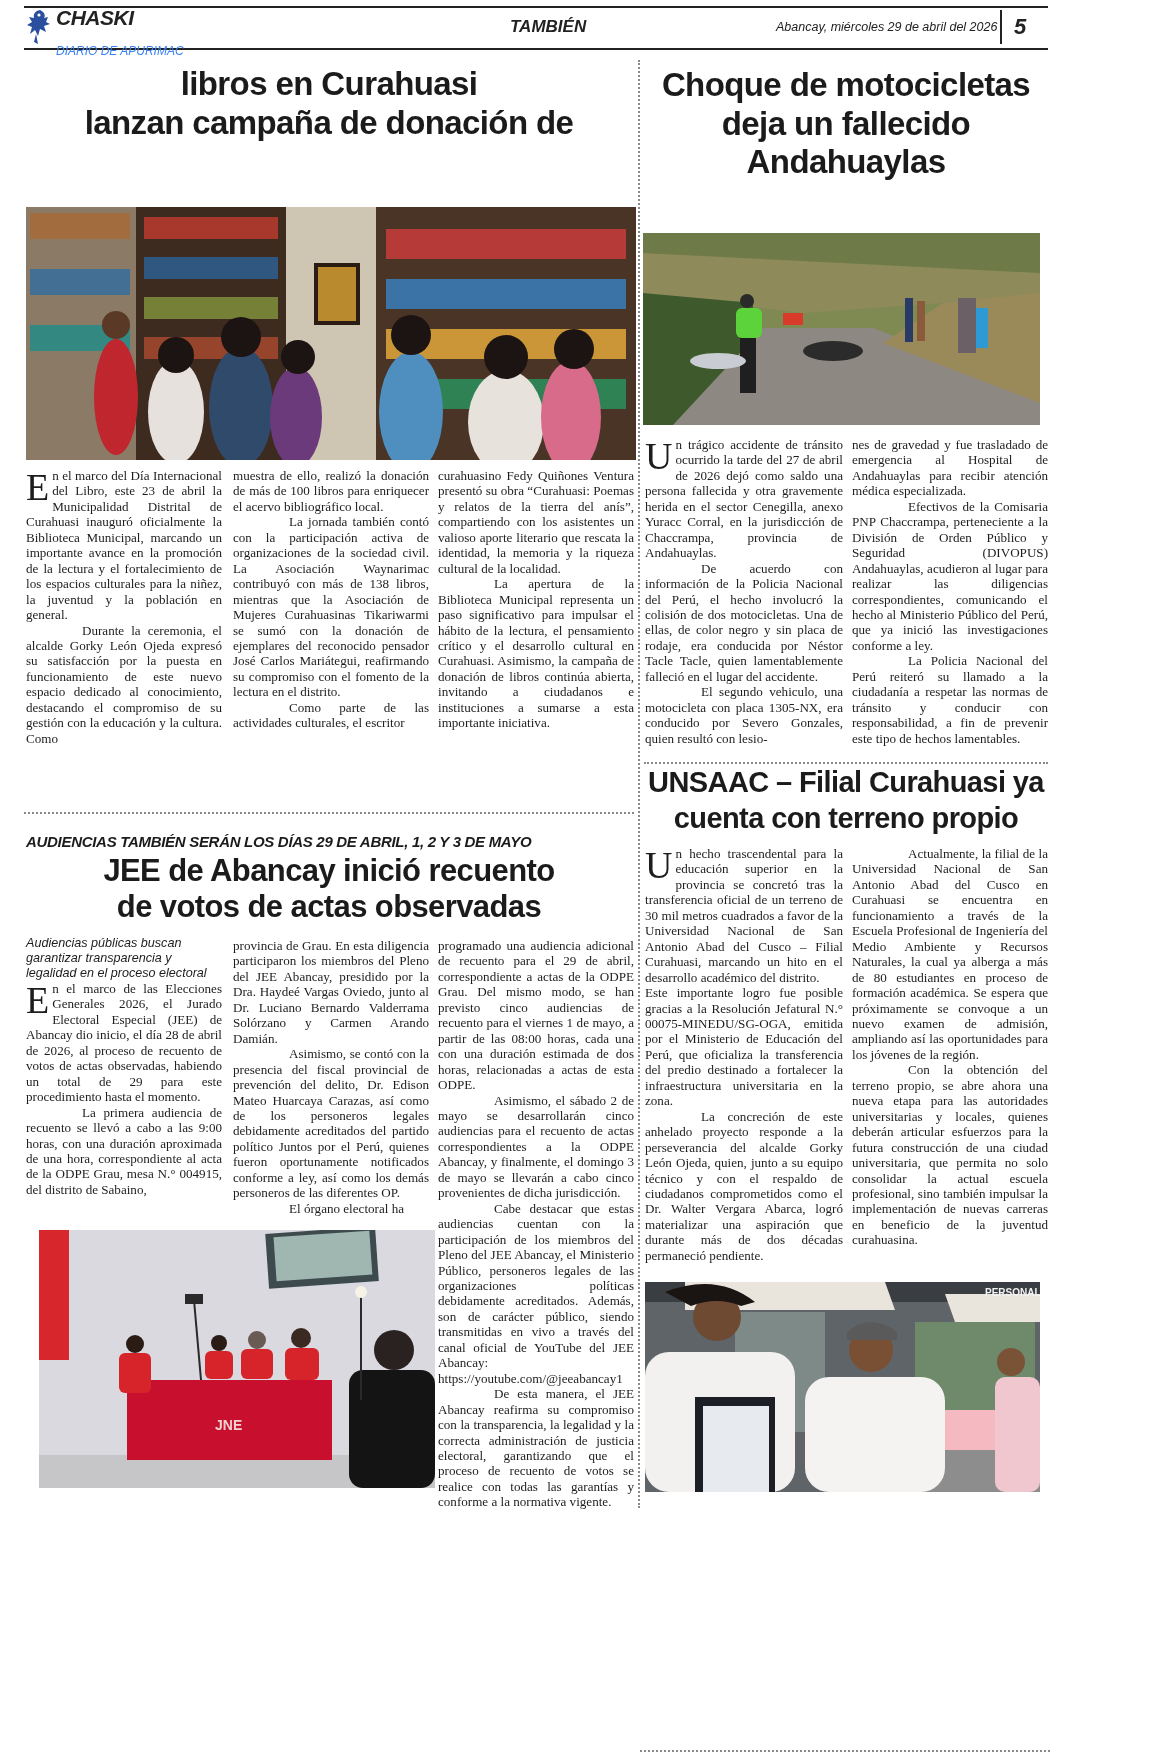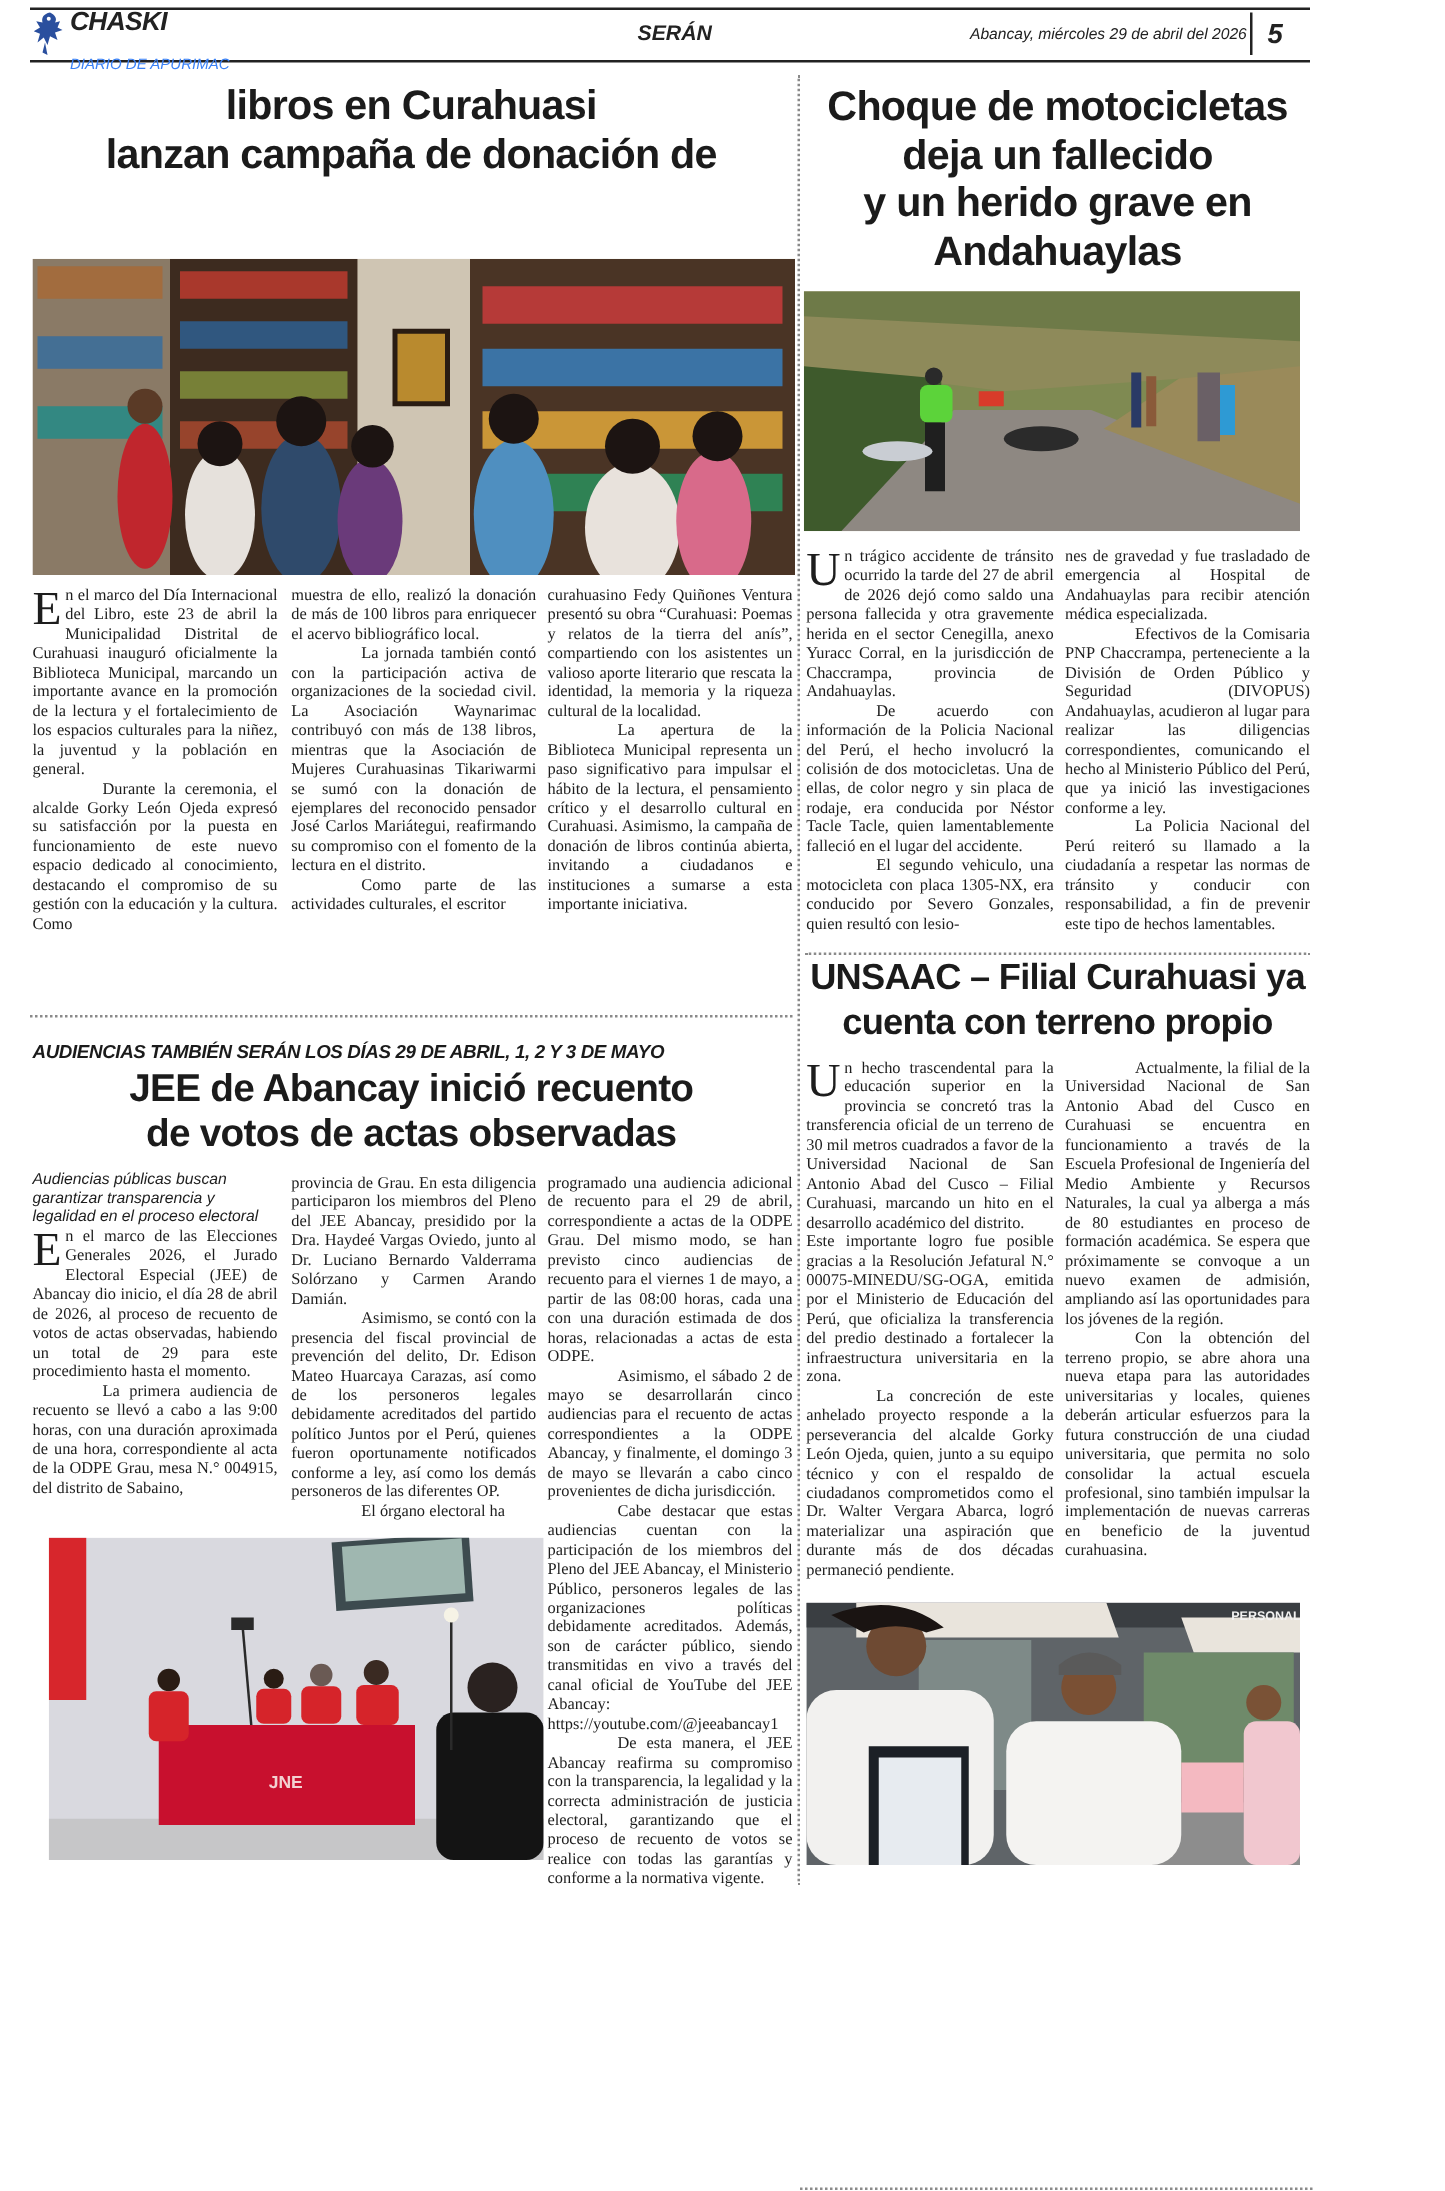--- a/index.html
+++ b/index.html
@@ -41,21 +41,21 @@
 <div class="rule" style="left:24px;top:6px;width:1024px;height:2px;"></div>
 <div class="rule" style="left:24px;top:48px;width:1024px;height:2px;"></div>
 
 <svg class="logo-mark" viewBox="0 0 26 38">
   <path d="M14 2 C18 4 20 7 18 10 L22 9 L20 14 L24 16 L18 18 L20 24 L14 21 L12 28 L9 22 L4 26 L6 19 L1 17 L6 14 L3 9 L8 10 C7 6 9 3 14 2 Z" fill="#2a4f9e"></path>
   <path d="M10 26 L12 36 L8 34 Z" fill="#2a4f9e"></path>
   <circle cx="13" cy="7" r="1.6" fill="#fff"></circle>
 </svg>
 <div class="brand-name sans">CHASKI</div>
 <div class="brand-sub sans">DIARIO DE APURIMAC</div>
-<div class="section sans">SERÁN</div>
+<div class="section sans">TAMBIÉN</div>
 <div class="dateline sans">Abancay, miércoles 29 de abril del 2026</div>
 <div class="vbar"></div>
 <div class="pageno sans">5</div>
 
 <div class="vdots" style="left:638px;top:60px;height:1448px;"></div>
 <div class="hdots" style="left:24px;top:812px;width:610px;"></div>
 <div class="hdots" style="left:644px;top:762px;width:404px;"></div>
 <div class="hdots" style="left:640px;top:1750px;width:410px;"></div>
 
 <section>
@@ -114,21 +114,20 @@
   <div class="col" style="left:438px;top:468px;width:196px;">
     <p>curahuasino Fedy Quiñones Ventura presentó su obra “Curahuasi: Poemas y relatos de la tierra del anís”, compartiendo con los asistentes un valioso aporte literario que rescata la identidad, la memoria y la riqueza cultural de la localidad.</p>
     <p class="ind">La apertura de la Biblioteca Municipal representa un paso significativo para impulsar el hábito de la lectura, el pensamiento crítico y el desarrollo cultural en Curahuasi. Asimismo, la campaña de donación de libros continúa abierta, invitando a ciudadanos e instituciones a sumarse a esta importante iniciativa.</p>
   </div>
 </section>
 
 <section>
   <div class="hl" style="left:644px;top:66px;width:404px;font-size:33px;line-height:38.5px;">
     <div>Choque de motocicletas</div>
     <div>deja un fallecido</div>
-    <div>y un herido grave en</div>
     <div>Andahuaylas</div>
   </div>
 
   <div class="photo" style="left:643px;top:233px;width:397px;height:192px;">
     <svg viewBox="0 0 397 192" preserveAspectRatio="none">
       <rect width="397" height="192" fill="#7f8a52"></rect>
       <path d="M0 0 H397 V120 L300 70 L160 80 L0 60 Z" fill="#8e8a5a"></path>
       <path d="M0 0 H397 V40 L200 30 L0 20 Z" fill="#6e7a48"></path>
       <path d="M0 60 L110 70 L110 192 L0 192 Z" fill="#3e5a2c"></path>
       <path d="M120 95 L230 95 L397 160 L397 192 L30 192 Z" fill="#8e8882"></path>

